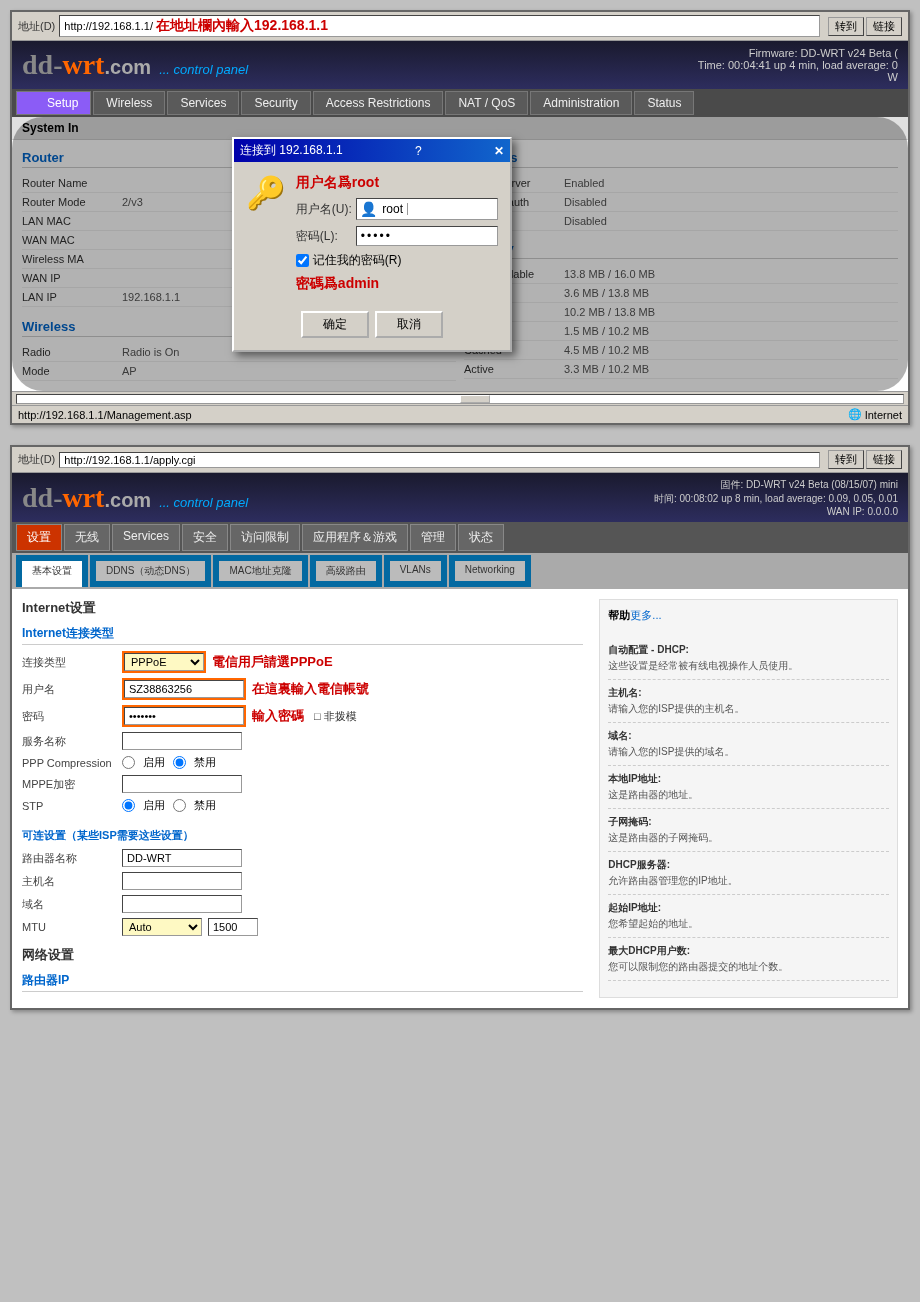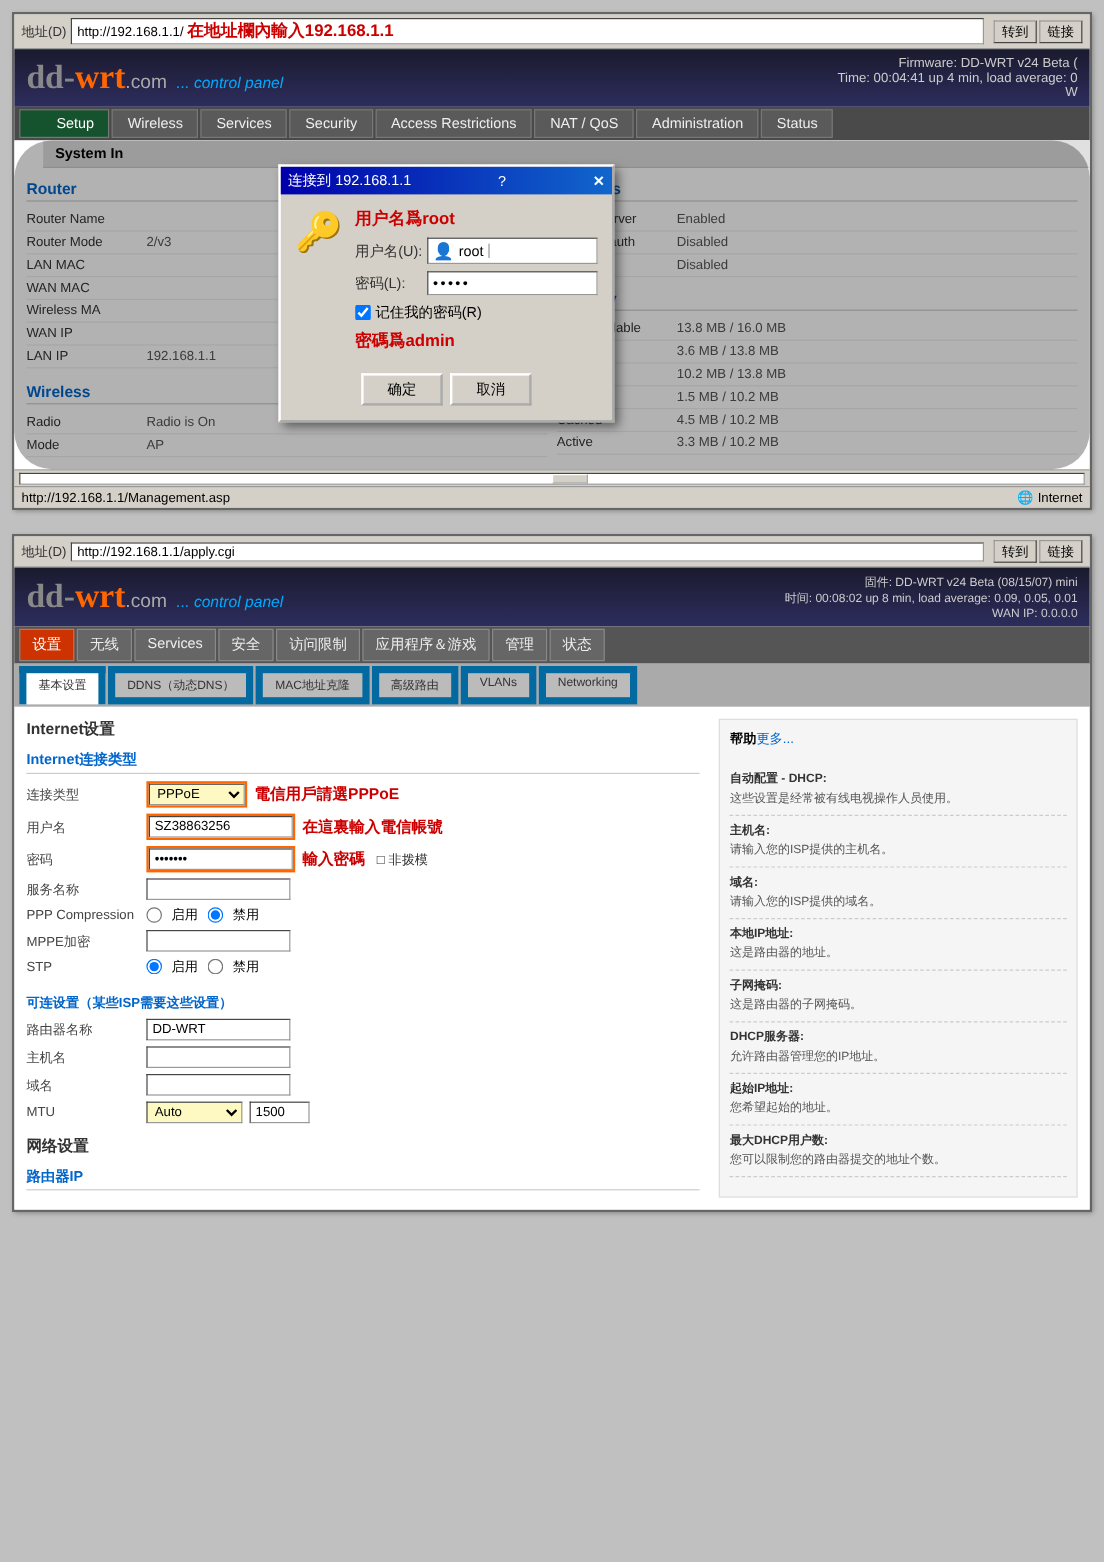--- a/index.html
+++ b/index.html
@@ -78,21 +78,21 @@
     }
 
     .ddwrt-logo {
       display: flex;
       align-items: baseline;
       gap: 0;
     }
 
     .logo-dd { color: #888; font-size: 28px; font-weight: bold; font-family: serif; }
     .logo-wrt { color: #ff6600; font-size: 28px; font-weight: bold; font-family: serif; }
-    .logo-com { color: #aaa; font-size: 16px; }
+    .logo-com { color: #aaa; font-size: 20px; font-weight: bold; }
     .logo-cp { color: #00aaff; font-size: 13px; margin-left: 8px; font-style: italic; }
 
     .ddwrt-info {
       color: #ccc;
       font-size: 11px;
       text-align: right;
     }
 
     
     .nav-bar {
@@ -105,21 +105,21 @@
     .nav-item {
       color: #eee;
       background: #5a5a5a;
       padding: 4px 12px;
       cursor: pointer;
       font-size: 12px;
       border: 1px solid #777;
     }
 
     .nav-item.active {
-      background: #14532d;
+      background: #8b5cf6;
       color: white;
       padding-left: 30px;
     }
 
     
     .content-area {
       background: white;
       padding: 0;
       position: relative;
     }
@@ -537,21 +537,21 @@
       <div class="nav-item">Wireless</div>
       <div class="nav-item">Services</div>
       <div class="nav-item">Security</div>
       <div class="nav-item">Access Restrictions</div>
       <div class="nav-item">NAT / QoS</div>
       <div class="nav-item">Administration</div>
       <div class="nav-item">Status</div>
     </div>
 
     <div class="content-area">
-      <div style="background:#e0e0e0; padding:4px 10px; font-weight:bold; font-size:12px; border-bottom:1px solid #ccc;margin-left:24px;">
+      <div style="background:#e0e0e0; padding:4px 10px; font-weight:bold; font-size:12px; border-bottom:1px solid #ccc;">
         <span>System In</span>
       </div>
 
       <div class="two-col-layout">
 
         <div class="left-col">
           <div class="section-header">Router</div>
           <div class="info-row">
             <span class="info-label">Router Name</span>
             <span class="info-value"></span>

